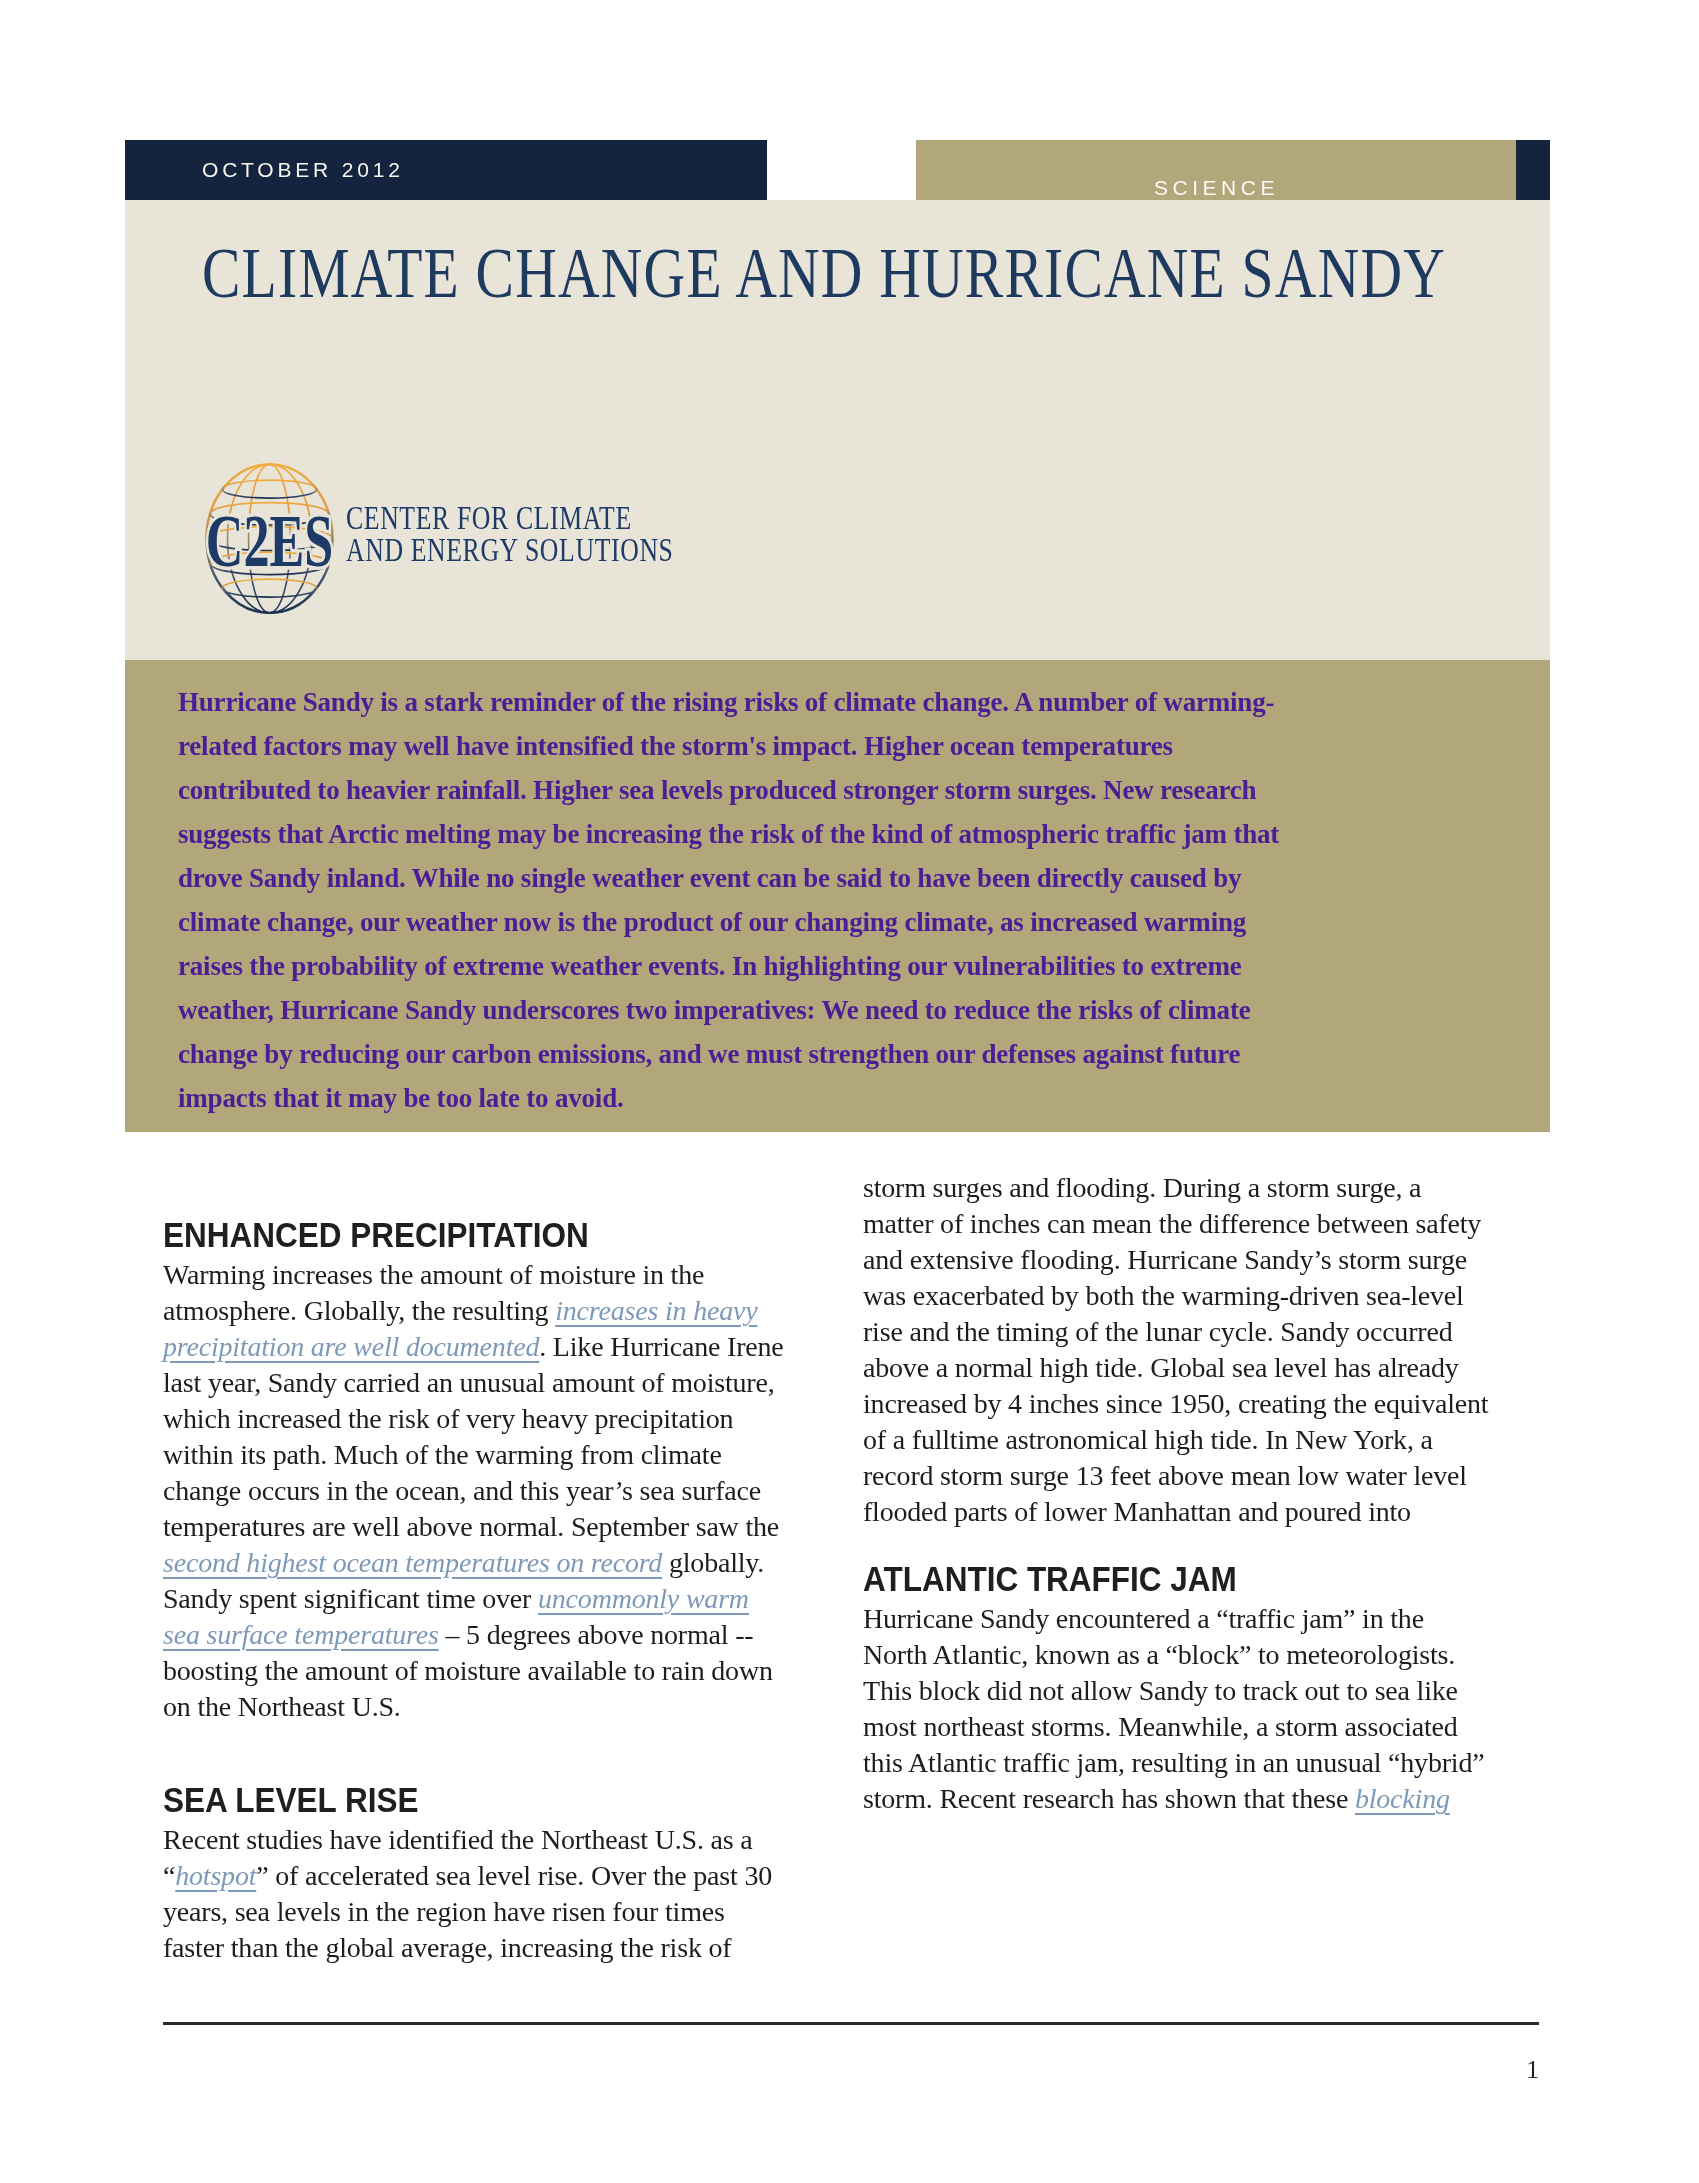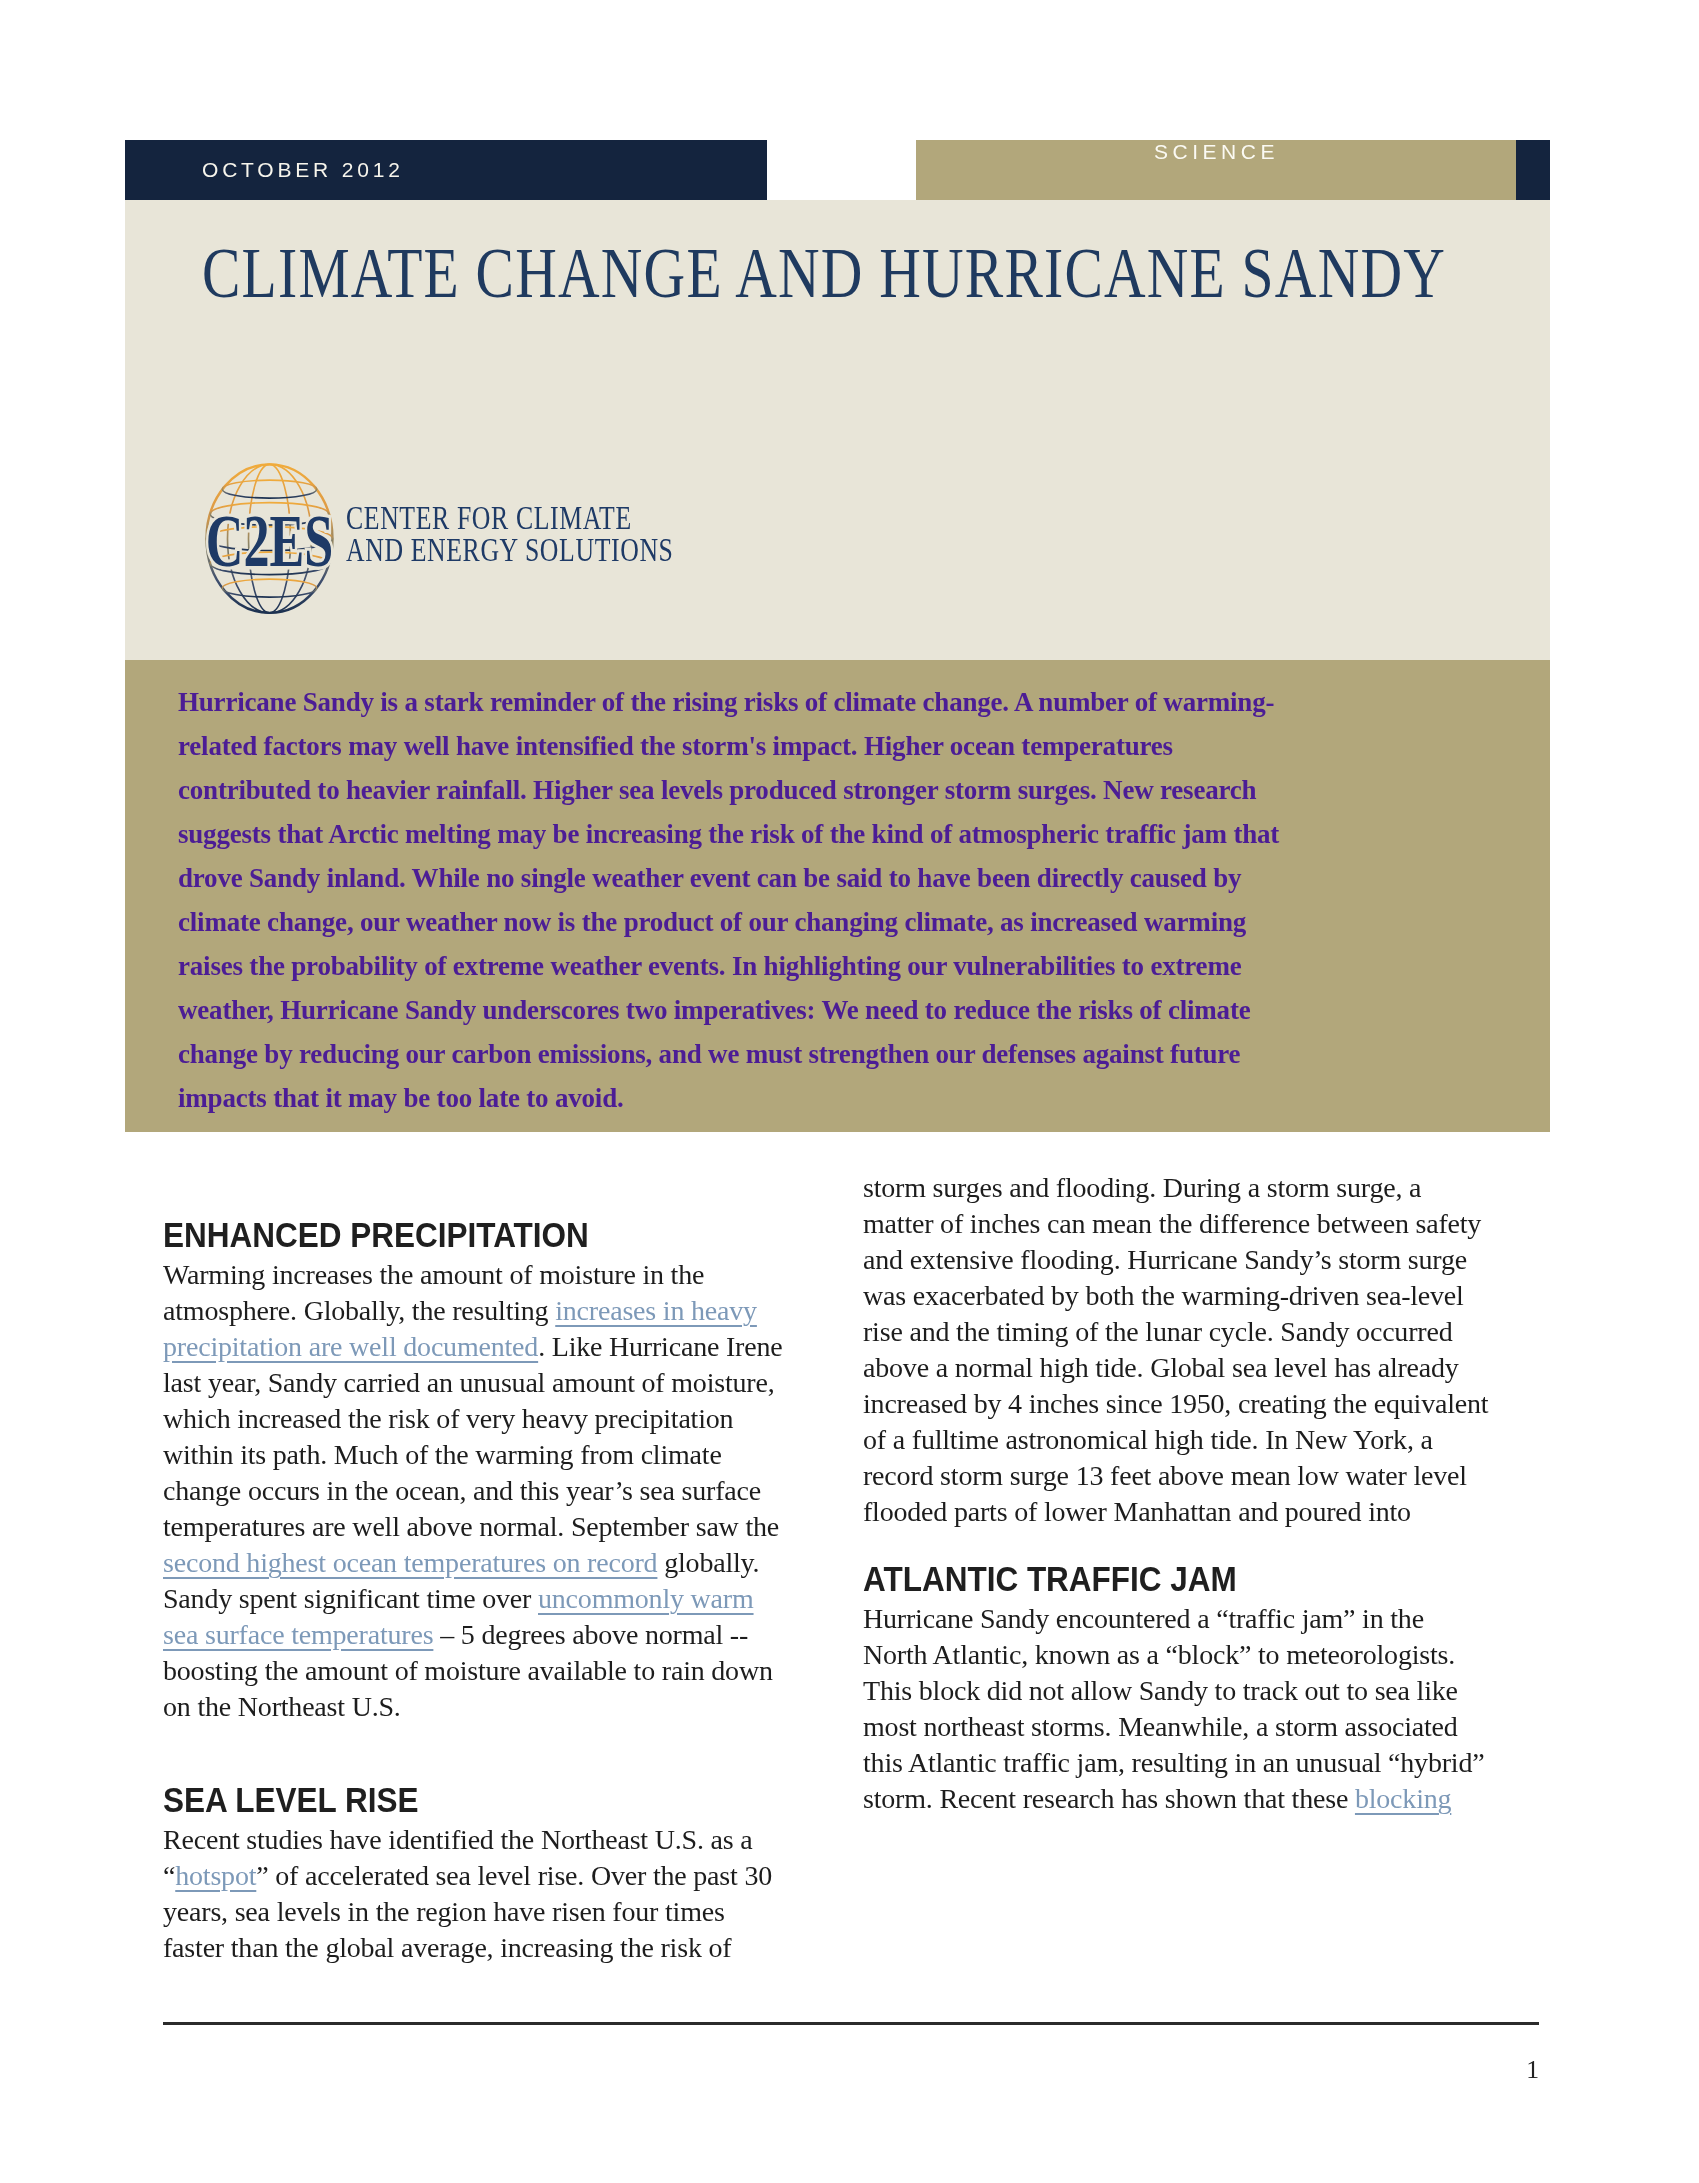--- a/index.html
+++ b/index.html
@@ -29,21 +29,21 @@
     position:absolute;left:125px;top:140px;width:642px;height:60px;
     background:var(--navy);display:flex;align-items:center;
   }
   .bar-navy .bar-text{
     margin-left:77px;
     font-family:"Liberation Sans","DejaVu Sans",sans-serif;
     font-size:21px;letter-spacing:3.8px;color:var(--bar-text);font-weight:400;
   }
   .bar-tan{
     position:absolute;left:916px;top:140px;width:601px;height:60px;
-    background:var(--tan);display:flex;align-items:flex-start;justify-content:center;
+    background:var(--tan);display:flex;align-items:flex-end;justify-content:center;
   }
   .bar-tan .bar-text{
     font-family:"Liberation Sans","DejaVu Sans",sans-serif;
     font-size:21px;letter-spacing:4.5px;color:#fbfaf3;font-weight:400;
   }
   .bar-cap{
     position:absolute;left:1516px;top:140px;width:34px;height:60px;
     background:var(--navy);
   }
   
@@ -89,20 +89,21 @@
   .para{font-size:28px;line-height:36px;letter-spacing:-0.2px;color:var(--ink);}
   .para .line{white-space:pre;}
   .gap-h2{margin-top:53px;}
   .gap-h2-right{margin-top:27px;}
   .lnk{
     color:var(--link);
     text-decoration:underline;
     text-decoration-thickness:1.5px;
     text-underline-offset:4.5px;
     cursor:pointer;
+    font-style:italic;
   }
   
   .footer-rule{
     position:absolute;left:163px;top:2022px;width:1376px;height:3px;
     background:var(--rule);
   }
   .page-number{
     position:absolute;left:1428px;top:2055px;width:111px;
     text-align:right;font-size:25.6px;color:#222222;
   }

